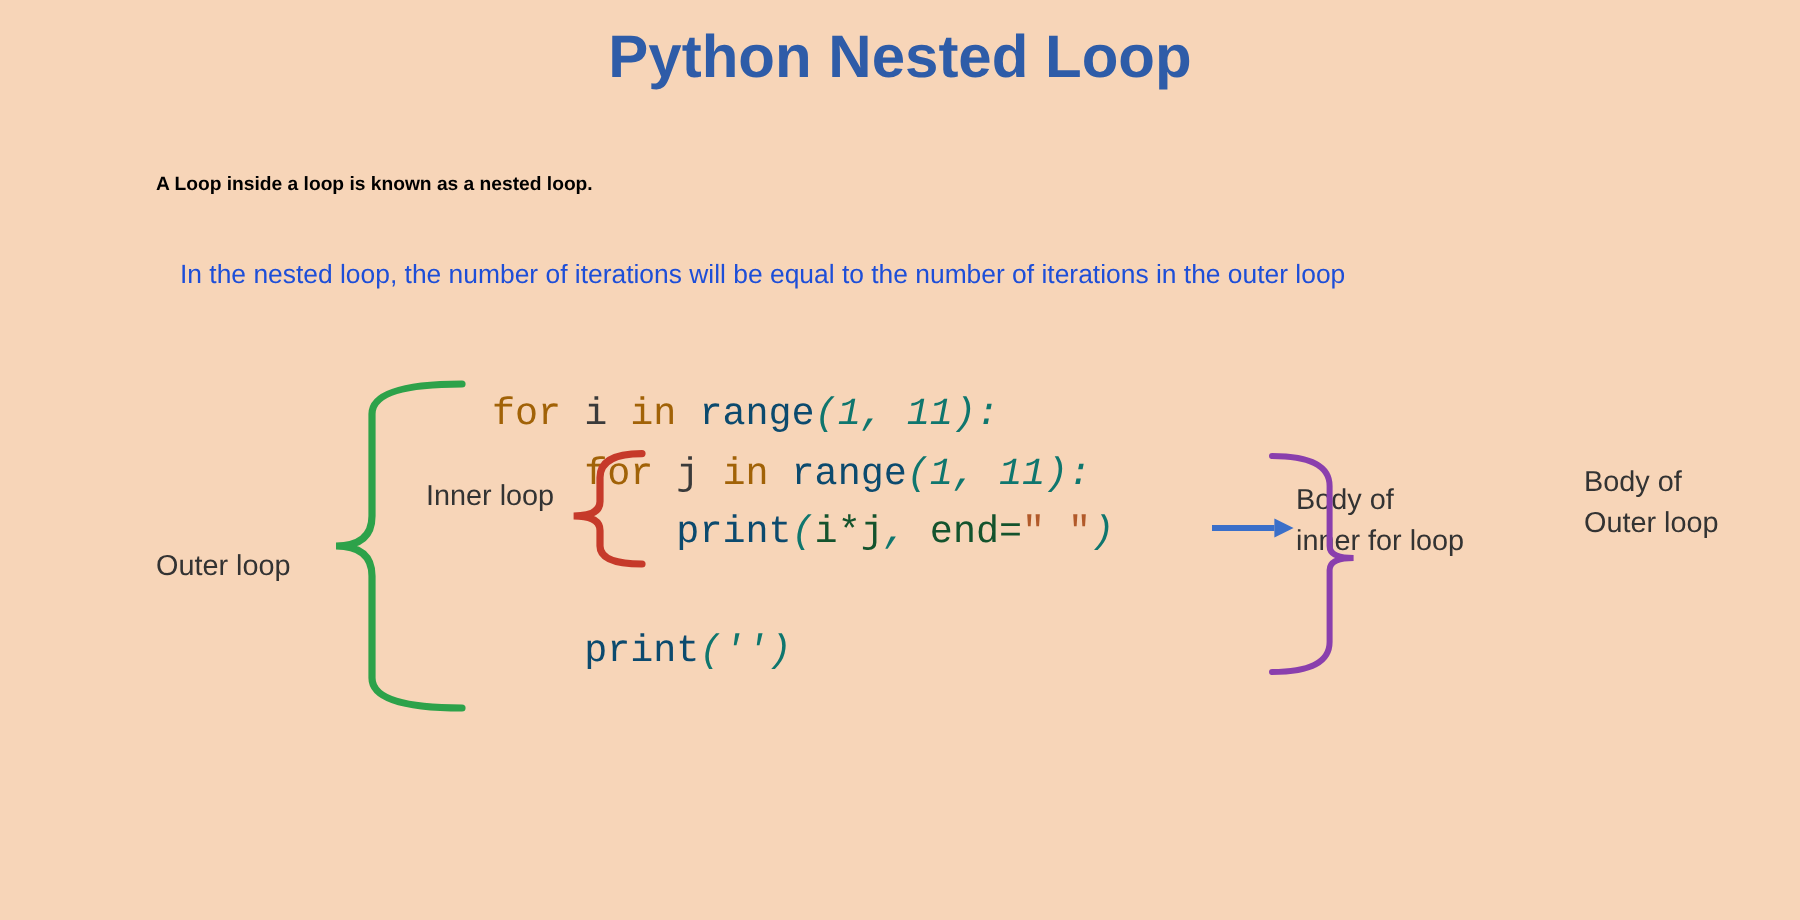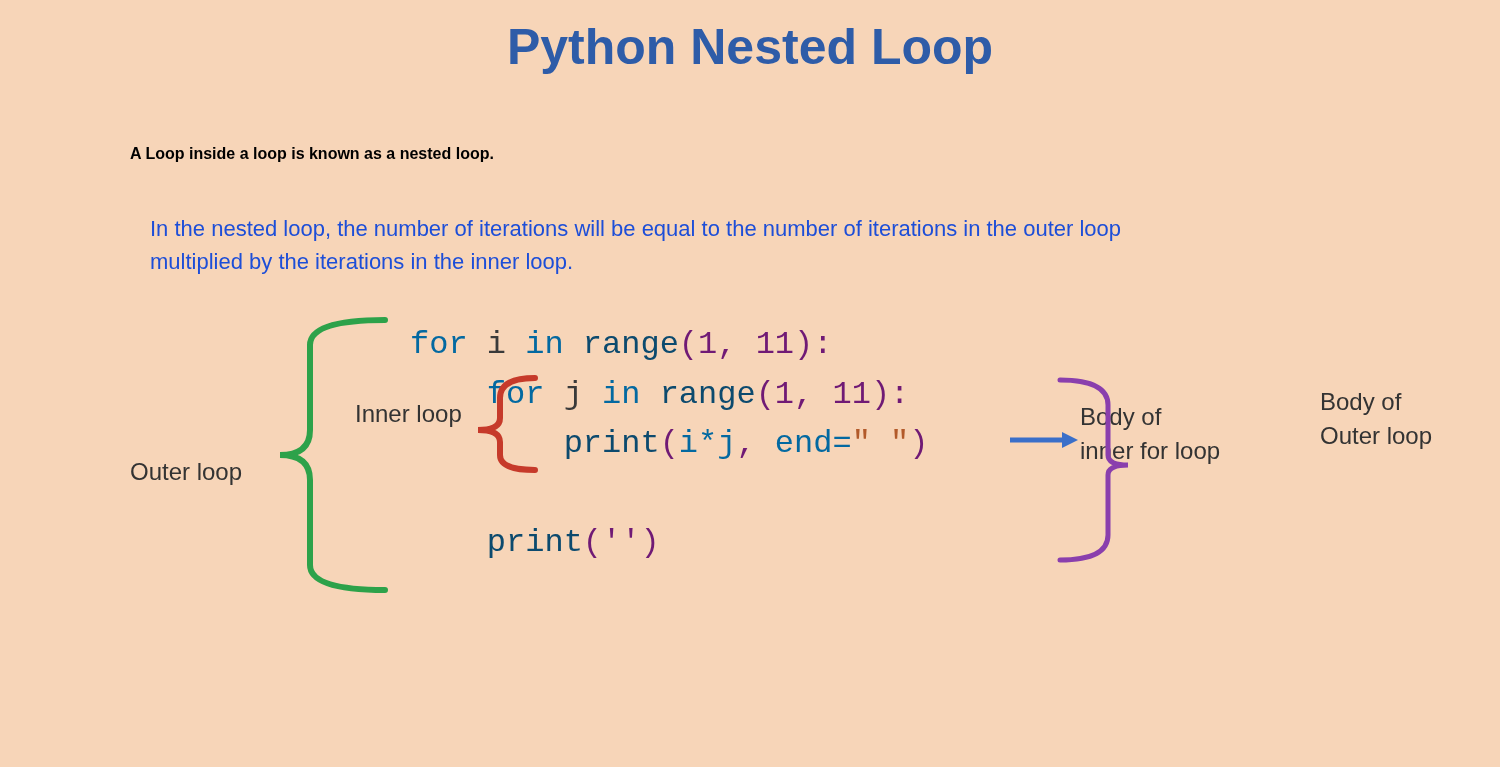--- a/index.html
+++ b/index.html
@@ -36,25 +36,25 @@
   }
   .code {
     position: absolute;
     left: 410px;
     top: 320px;
     font-family: "Consolas", "Courier New", monospace;
     font-size: 32px;
     line-height: 1.55;
     white-space: pre;
   }
-  .kw    { color: #0369a1; }     
+  .kw    { color: #a16207; }     
   .var   { color: #3a3a3a; }     
   .fn    { color: #0c4a6e; }     
-  .paren { color: #701a75; }
-  .arg   { color: #0369a1; }
+  .paren { color: #0f766e; font-style: italic; }
+  .arg   { color: #14532d; }
   .str   { color: #b25a2a; }
 
   
   .label {
     position: absolute;
     font-size: 24px;
     color: #333;
   }
   .lbl-outer      { left: 130px; top: 458px; }
   .lbl-inner      { left: 355px; top: 400px; }
@@ -70,21 +70,20 @@
 </style>
 </head>
 <body>
 
 <div class="title">Python Nested Loop</div>
 
 <div class="subtitle">A Loop inside a loop is known as a nested loop.</div>
 
 <div class="desc">
   <span>In the nested loop, the number of iterations will be equal to the number of iterations in the outer loop</span><br>
-  <span>multiplied by the iterations in the inner loop.</span>
 </div>
 
 <div class="code"><span class="kw">for</span> <span class="var">i</span> <span class="kw">in</span> <span class="fn">range</span><span class="paren">(1, 11):</span>
     <span class="kw">for</span> <span class="var">j</span> <span class="kw">in</span> <span class="fn">range</span><span class="paren">(1, 11):</span>
         <span class="fn">print</span><span class="paren">(</span><span class="arg">i*j</span><span class="paren">,</span><span class="arg"> end=</span><span class="str">" "</span><span class="paren">)</span>
 
     <span class="fn">print</span><span class="paren">('')</span></div>
 
 <div class="label lbl-outer">Outer loop</div>
 <div class="label lbl-inner">Inner loop</div>

